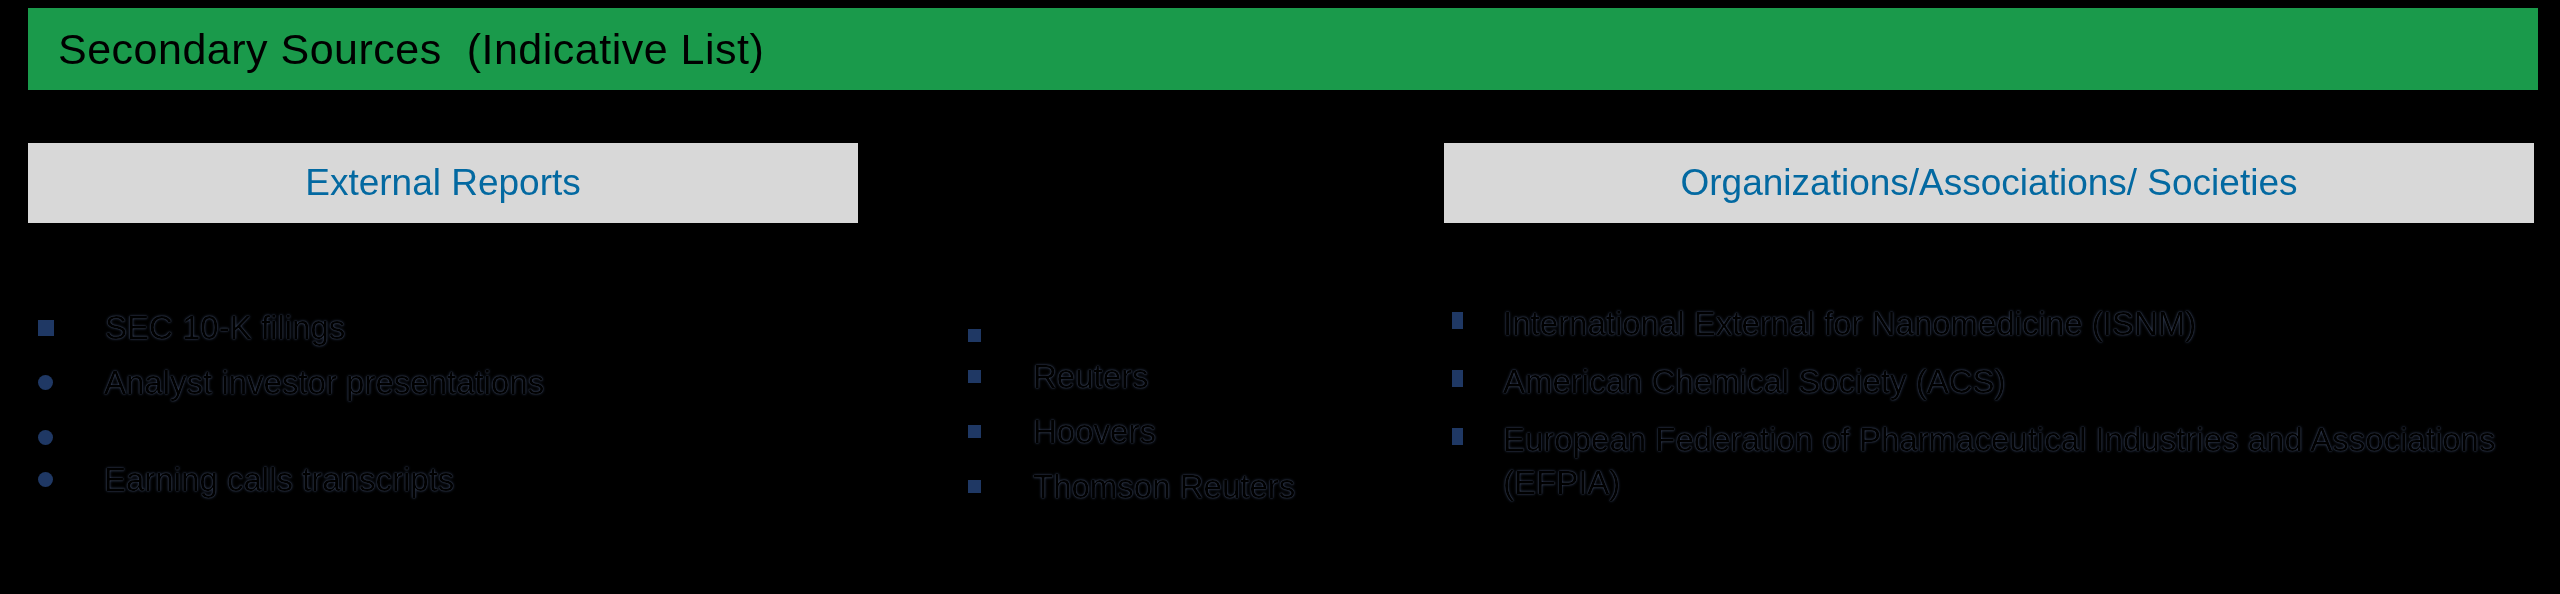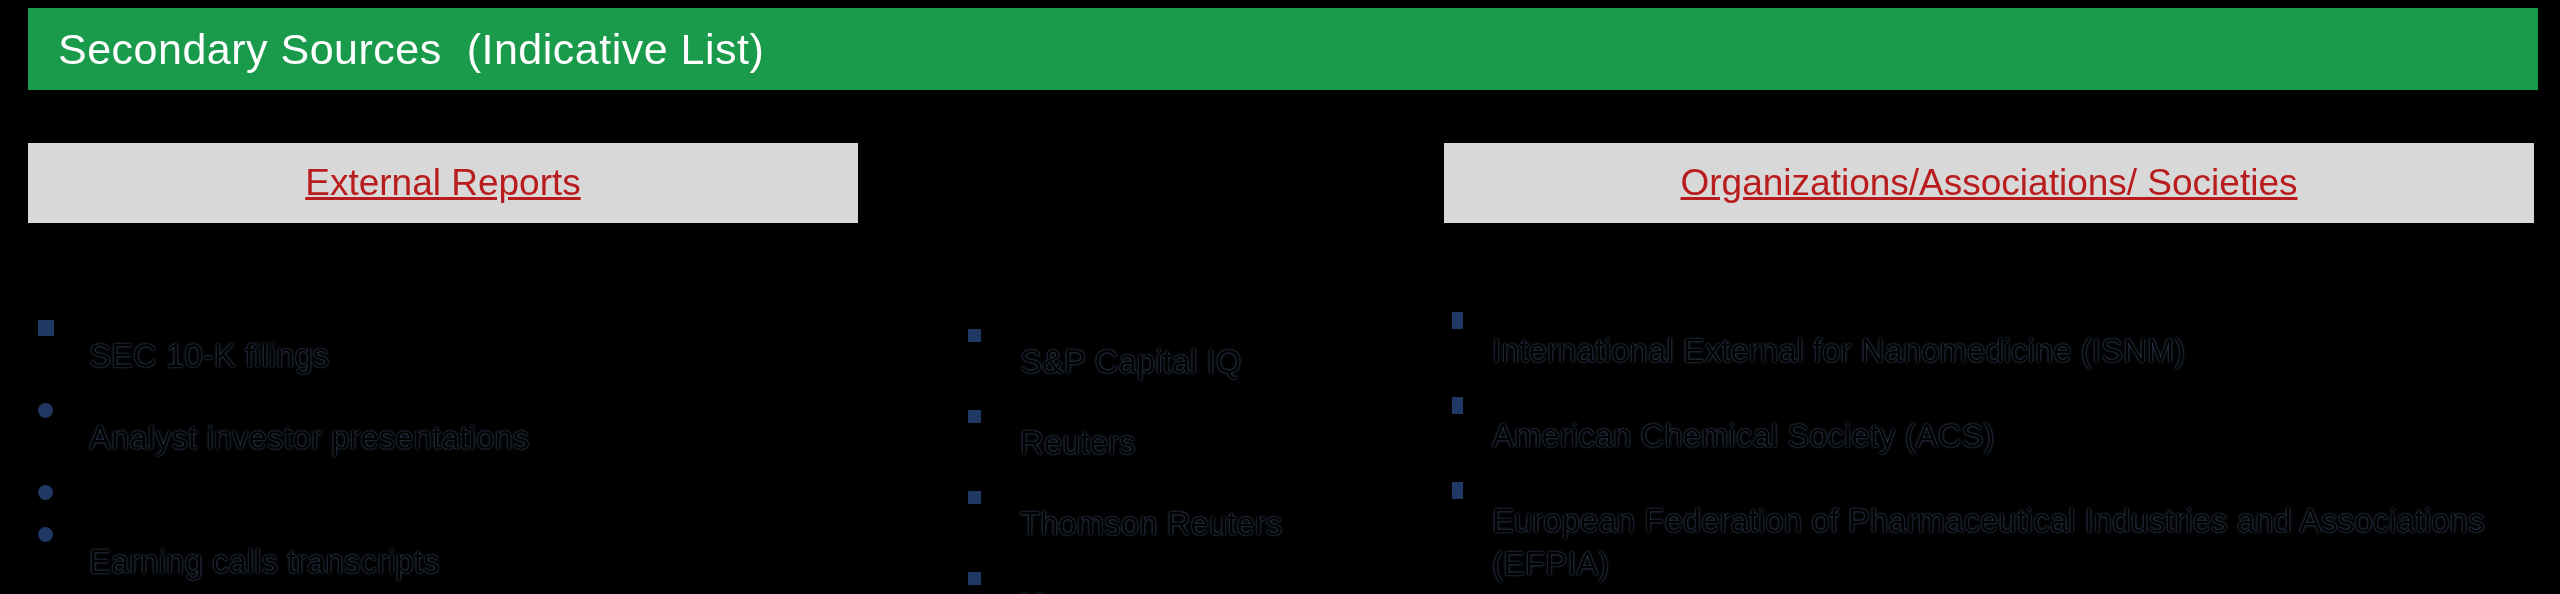--- a/index.html
+++ b/index.html
@@ -15,56 +15,54 @@
   
   .title-bar {
     position: absolute;
     left: 28px; top: 8px;
     width: 2510px; height: 82px;
     background: #1a9a4b;
     display: flex;
     align-items: center;
   }
   .title-bar .title-text {
-    color: #ffffff;
+    color: #000000;
     font-size: 43px;
     padding-left: 30px;
     white-space: pre;
     letter-spacing: 0.5px;
   }
 
   
   .hdr-box {
     position: absolute;
     background: #d8d8d8;
     display: flex;
     align-items: center;
     justify-content: center;
   }
   .hdr-box .hdr-text {
-    color: #b91c1c;
+    color: #0369a1;
     font-size: 37px;
     white-space: nowrap;
-    text-decoration: underline;
   }
   .hdr-1 { left: 28px;   top: 143px; width: 830px;  height: 80px; }
   .hdr-2 { left: 948px;  top: 152px; width: 408px;  height: 78px; }
   .hdr-3 { left: 1444px; top: 143px; width: 1090px; height: 80px; }
 
   
   ul.blist {
     position: absolute;
     margin: 0; padding: 0;
     list-style: none;
   }
   ul.blist li {
     display: flex;
     align-items: flex-start;
     margin-bottom: 15px;
-    flex-direction: column;
   }
   .list-1 { left: 38px;   top: 308px; width: 880px;  }
   .list-2 { left: 968px;  top: 316px; width: 430px;  }
   .list-3 { left: 1452px; top: 302px; width: 1100px; }
 
   .bullet {
     flex: none;
     background: #1f3864;
     margin-top: 12px;
   }
@@ -110,33 +108,32 @@
     </li>
     <li>
       <span class="bullet round"></span>
       <span class="item-text">Earning calls transcripts</span>
     </li>
   </ul>
 
   <ul class="blist list-2">
     <li>
       <span class="bullet sq-sm"></span>
-      <span class="item-text">S&amp;P Capital IQ</span>
     </li>
     <li>
       <span class="bullet sq-sm"></span>
       <span class="item-text">Reuters</span>
     </li>
     <li>
       <span class="bullet sq-sm"></span>
-      <span class="item-text">Thomson Reuters</span>
+      <span class="item-text">Hoovers</span>
     </li>
     <li>
       <span class="bullet sq-sm"></span>
-      <span class="item-text">Hoovers</span>
+      <span class="item-text">Thomson Reuters</span>
     </li>
   </ul>
 
   <div class="hdr-box hdr-3">
     <span class="hdr-text">Organizations/Associations/ Societies</span>
   </div>
   <ul class="blist list-3">
     <li>
       <span class="bullet sq-tall"></span>
       <span class="item-text">International External for Nanomedicine (ISNM)</span>

